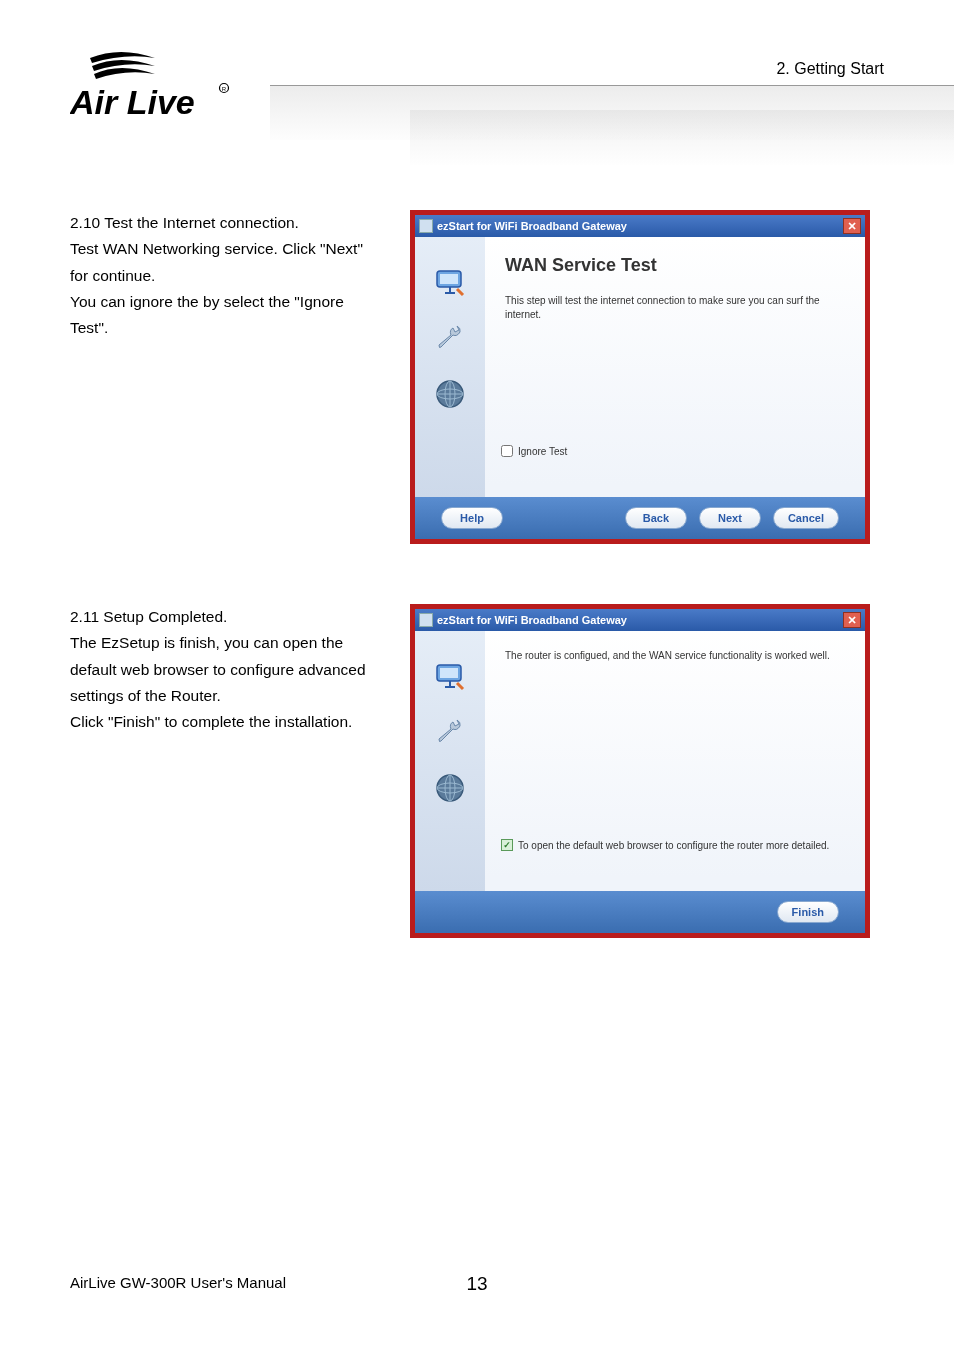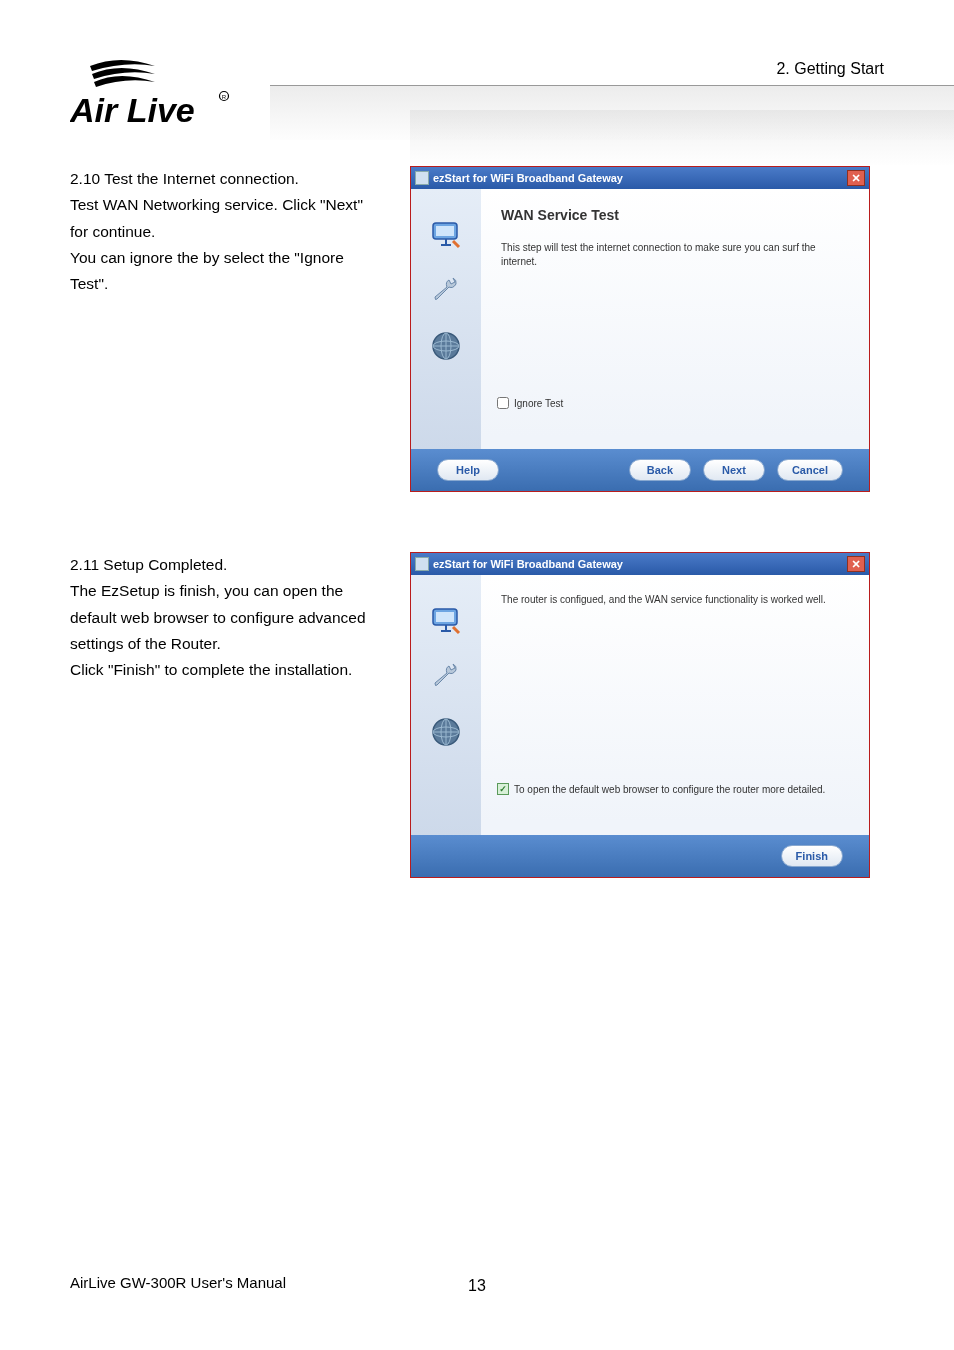--- a/index.html
+++ b/index.html
@@ -17,21 +17,21 @@
     height: 100%;
     padding: 50px 70px 60px 70px;
   }
   .header {
     position: relative;
     height: 80px;
   }
   .logo {
     position: absolute;
     left: 0;
-    top: 8px;
+    top: 0;
   }
   .header-right {
     position: absolute;
     right: 0;
     top: 10px;
     font-size: 16px;
   }
   .header-gradient {
     position: absolute;
     left: 200px;
@@ -44,39 +44,39 @@
   .header-gradient2 {
     position: absolute;
     left: 340px;
     right: -70px;
     top: 60px;
     height: 55px;
     background: linear-gradient(180deg, rgba(180,180,180,0.2), rgba(220,220,220,0.02));
   }
   .content {
     position: relative;
-    margin-top: 36px;
+    margin-top: 80px;
   }
   .row {
     display: flex;
     gap: 30px;
     margin-bottom: 60px;
   }
   .left-col {
     flex: 0 0 310px;
     font-size: 15.5px;
     line-height: 1.7;
   }
   .right-col {
     flex: 1;
   }
   
   .wizard {
     width: 460px;
-    border: 1px solid #b91c1c;
+    border: 5px solid #b91c1c;
     background: #fff;
     font-size: 11px;
   }
   .wiz-title {
     height: 22px;
     background: linear-gradient(180deg,#4a7bc8,#2a5aa8);
     display: flex;
     align-items: center;
     padding: 0 4px;
     color: #fff;
@@ -119,21 +119,21 @@
     width: 34px; height: 34px;
     display:flex;align-items:center;justify-content:center;
   }
   .wiz-main {
     flex: 1;
     padding: 18px 20px 12px 20px;
     background: linear-gradient(180deg,#fff 0%, #f0f4fa 95%);
     position: relative;
   }
   .wiz-heading {
-    font-size: 14px;
+    font-size: 18px;
     font-weight: bold;
     color: #333;
     margin-bottom: 18px;
   }
   .wiz-desc {
     font-size: 10px;
     color: #333;
     line-height: 1.4;
   }
   .wiz-bottomline {
@@ -179,21 +179,21 @@
     position: absolute;
     bottom: 59px;
     left: 70px;
     font-size: 15px;
   }
   .page-num {
     position: absolute;
     bottom: 55px;
     left: 50%;
     transform: translateX(-50%);
-    font-size: 16px;
+    font-size: 19px;
   }
   .chk-green {
     width:12px;height:12px;border:1px solid #5a9a5a;background:#d8f0d8;display:inline-flex;align-items:center;justify-content:center;color:#2a7a2a;font-size:9px;font-weight:bold;line-height:1;
   }
 </style>
 </head>
 <body>
 
 <div class="page">
   <div class="header">

